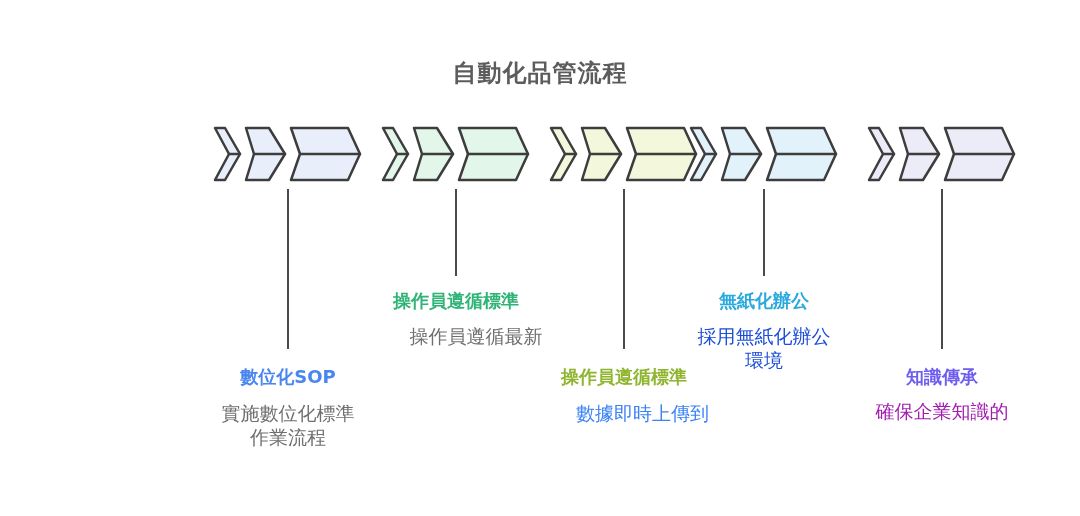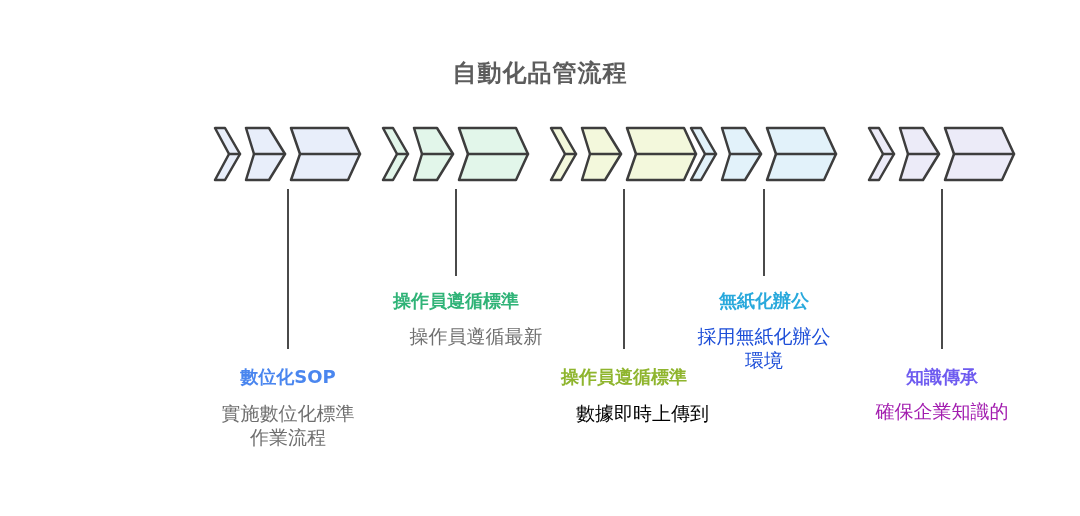--- a/index.html
+++ b/index.html
@@ -98,21 +98,21 @@
           <polygon points="33,2 56,2 72,28 56,54 33,54 41,28"></polygon>
           <polygon points="78,2 135,2 147,28 135,54 78,54 87,28"></polygon>
         </g>
         <line x1="16" y1="28" x2="27" y2="28"></line>
         <line x1="41" y1="28" x2="72" y2="28"></line>
         <line x1="87" y1="28" x2="147" y2="28"></line>
       </g>
     </svg>
     <div class="connector" style="background: rgb(74, 74, 74);"></div>
     <div class="label" style="color: rgb(143, 181, 46);">操作員遵循標準</div>
-    <div class="desc" style="color: #000000; margin-left: 37px;">
+    <div class="desc" style="color: #3b82f6; margin-left: 37px;">
       <div>數據即時上傳到</div>
     </div>
   </div>
 
   <div class="item item--high" style="left:674px">
     <svg class="chevrons" viewBox="0 0 150 56">
       <g stroke-width="2.5" stroke-linejoin="round" stroke-linecap="round" stroke="#3d3d3d">
         <g fill="#e2f2fa">
           <polygon points="2,2 12,2 27,28 12,54 2,54 16,28"></polygon>
           <polygon points="33,2 56,2 72,28 56,54 33,54 41,28"></polygon>

